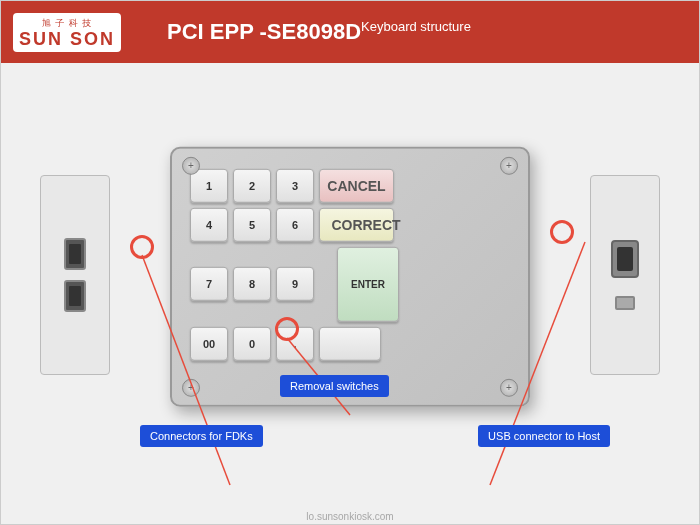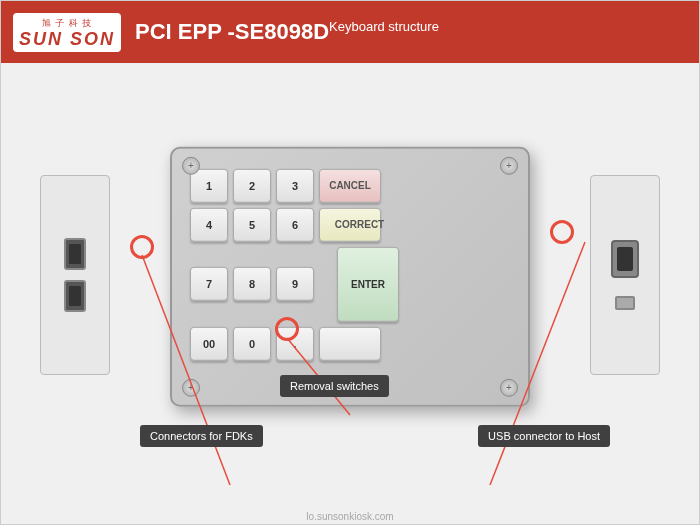--- a/index.html
+++ b/index.html
@@ -13,39 +13,39 @@
     }
 
     
     .header {
       background: #c0392b;
       color: #fff;
       display: flex;
       align-items: center;
       padding: 20px 12px;
       height: 62px;
+      gap: 32px;
     }
     .logo-box {
       background: #fff;
       border-radius: 4px;
       padding: 4px 6px;
       margin-right: 14px;
       display: flex;
       flex-direction: column;
       align-items: center;
       justify-content: center;
       min-width: 72px;
     }
     .logo-sun {
       color: #c0392b;
       font-size: 18px;
       font-weight: bold;
       letter-spacing: 2px;
       line-height: 1;
-      font-style: italic;
     }
     .logo-chinese {
       color: #c0392b;
       font-size: 9px;
       letter-spacing: 1px;
     }
     .header-text {
       display: flex;
       flex-direction: row;
     }
@@ -193,23 +193,23 @@
       display: flex;
       align-items: center;
       justify-content: center;
       font-weight: bold;
     }
     .key-num {
       width: 38px;
       height: 34px;
     }
     .key-func {
-      width: 62px;
+      width: 75px;
       height: 34px;
-      font-size: 10px;
+      font-size: 14px;
       color: #555;
       text-align: right;
     }
     .key-cancel {
       background: linear-gradient(180deg, #f5e0e0, #e8c0c0);
     }
     .key-correct {
       background: linear-gradient(180deg, #f5f5e0, #e8e8c0);
       padding-left: 19px;
     }
@@ -263,21 +263,21 @@
       border: 3px solid #e74c3c;
       border-radius: 50%;
       position: absolute;
       background: transparent;
       z-index: 10;
     }
 
     
     .label-box {
       position: absolute;
-      background: #404040;
+      background: #1d4ed8;
       color: #fff;
       font-size: 11px;
       padding: 5px 10px;
       border-radius: 3px;
       white-space: nowrap;
       z-index: 20;
     }
 
     
     .lines-svg {

